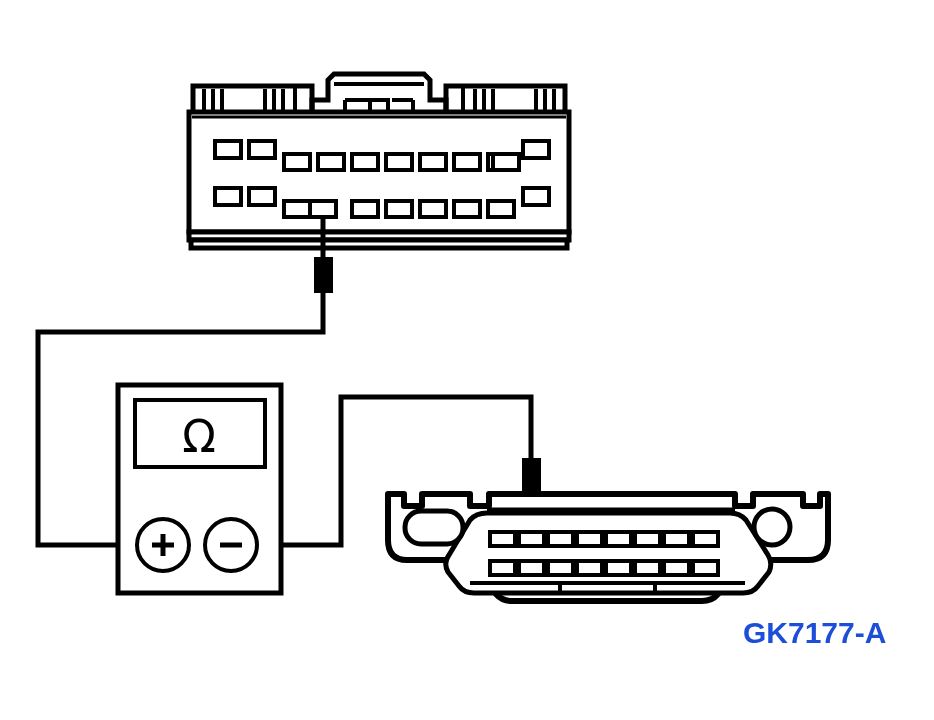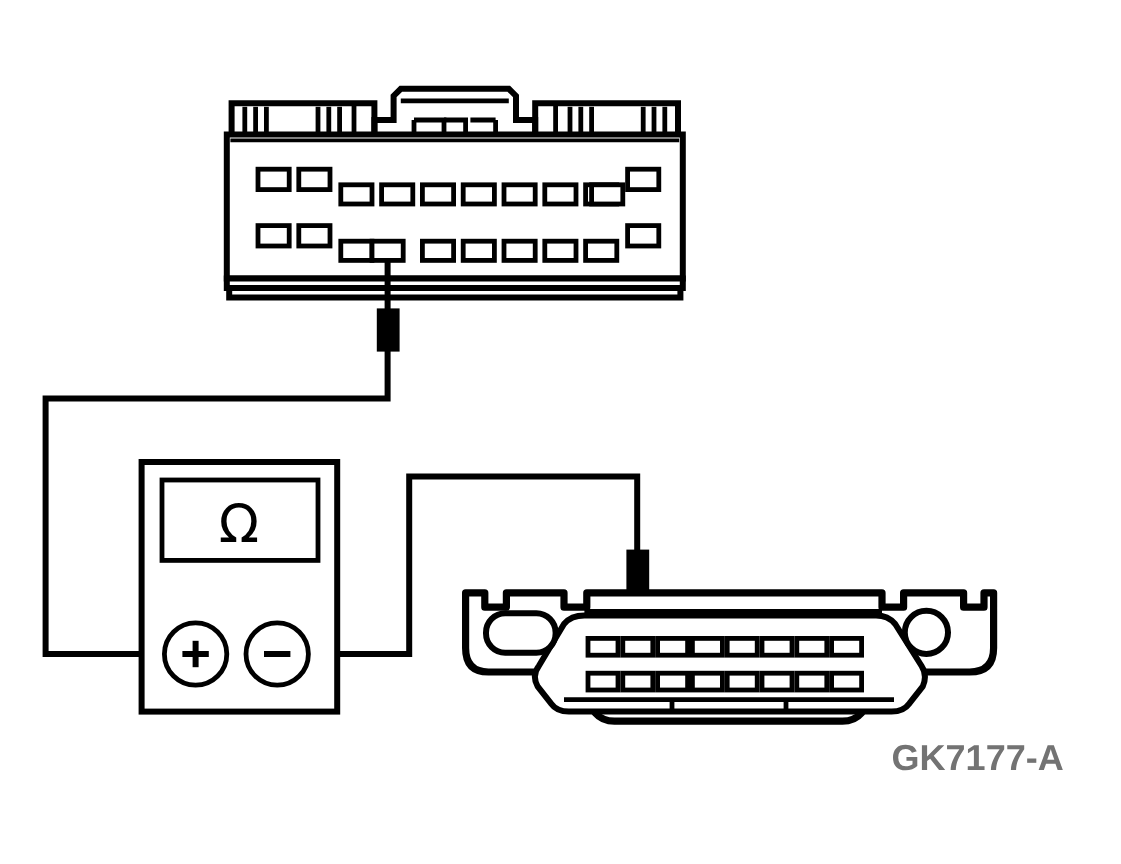--- a/index.html
+++ b/index.html
@@ -23,21 +23,21 @@
     position: absolute;
     left: 0;
     top: 0;
     display: block;
   }
   .fig-label {
     position: absolute;
     font-family: "Liberation Sans", sans-serif;
     font-size: 30px;
     font-weight: bold;
-    color: #737373;
+    color: #1d4ed8;
     letter-spacing: 0px;
     white-space: nowrap;
   }
 </style>
 </head>
 <body>
 
 <div id="diagram-root">
 
   <svg id="diagram-svg" width="934" height="720" viewBox="0 0 934 720" shape-rendering="geometricPrecision">

